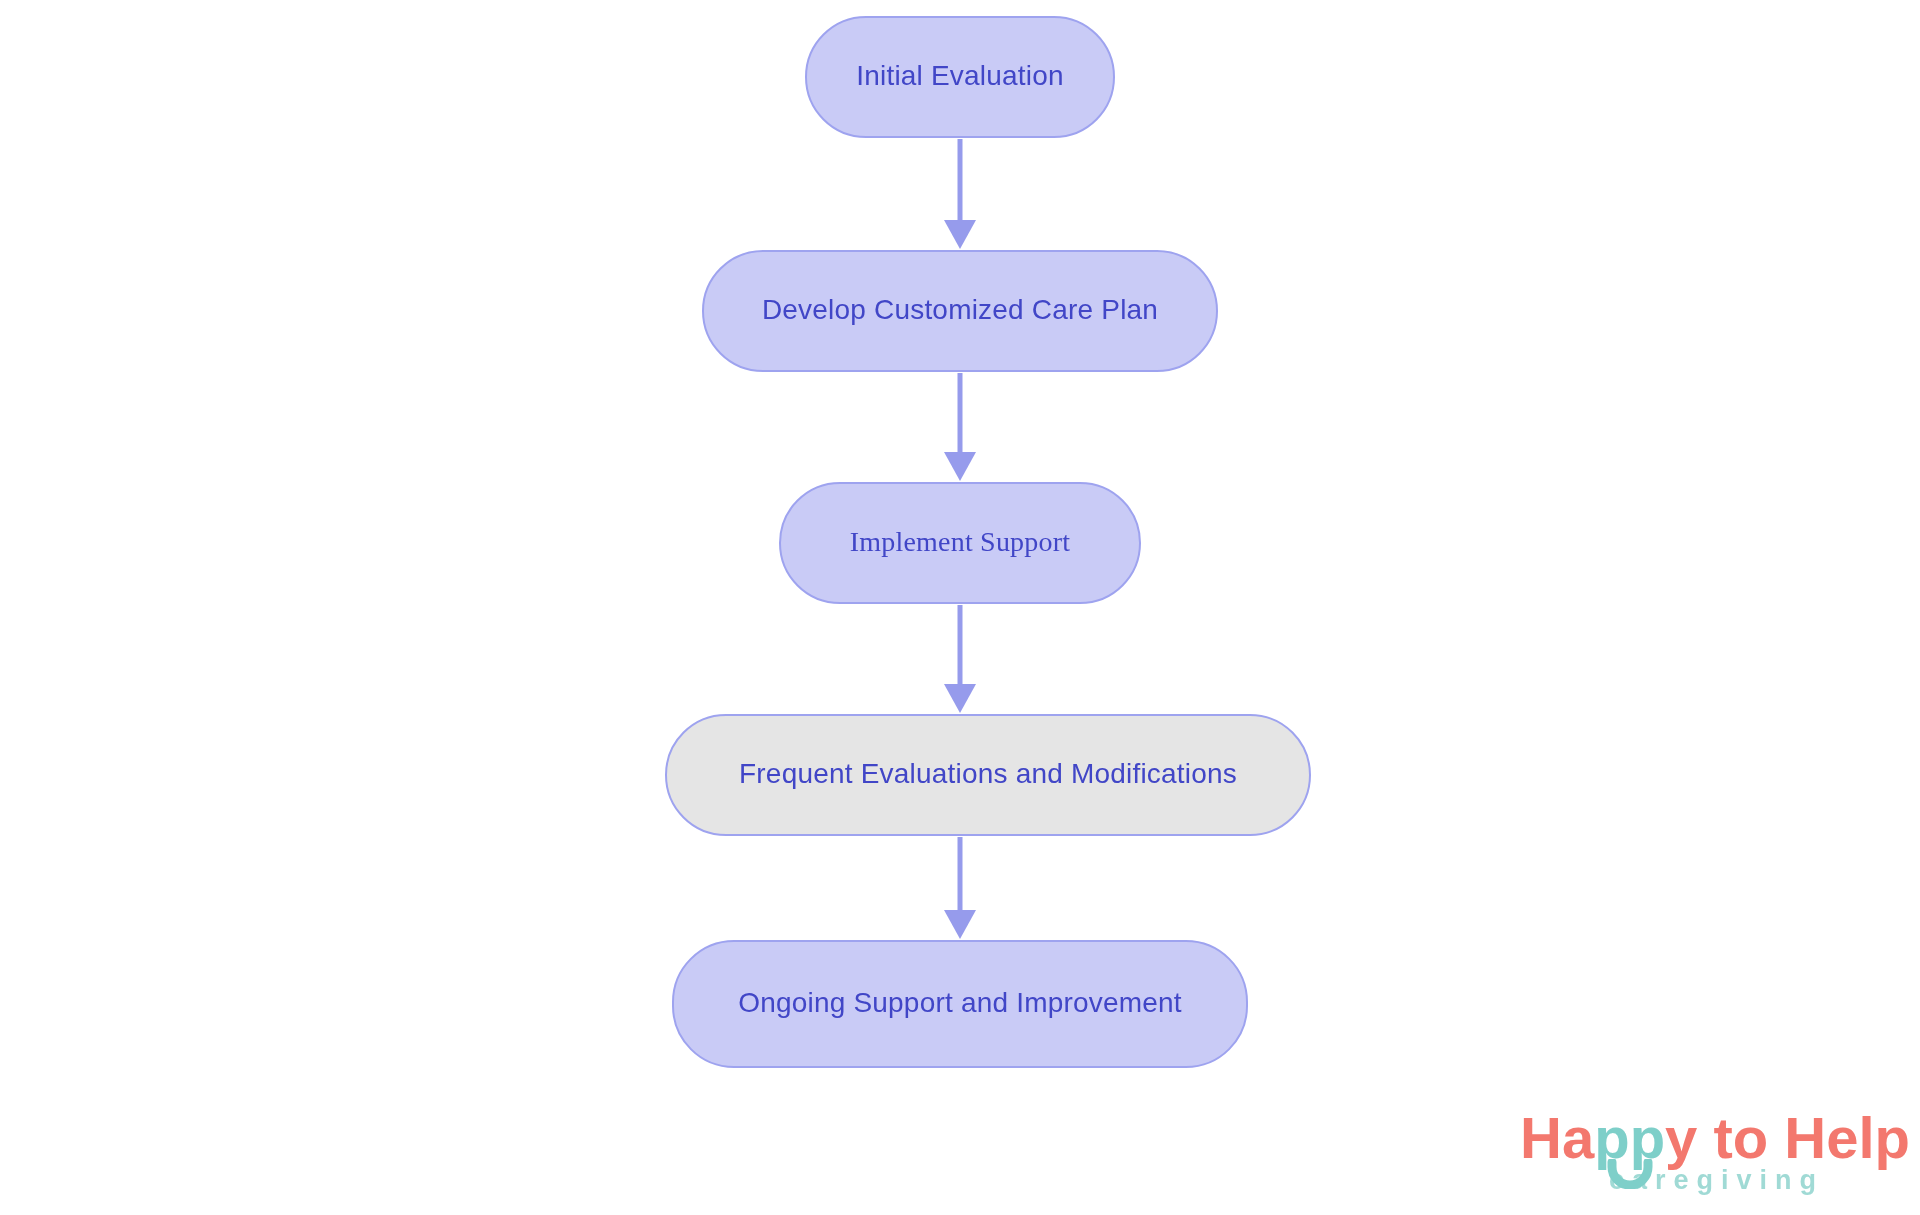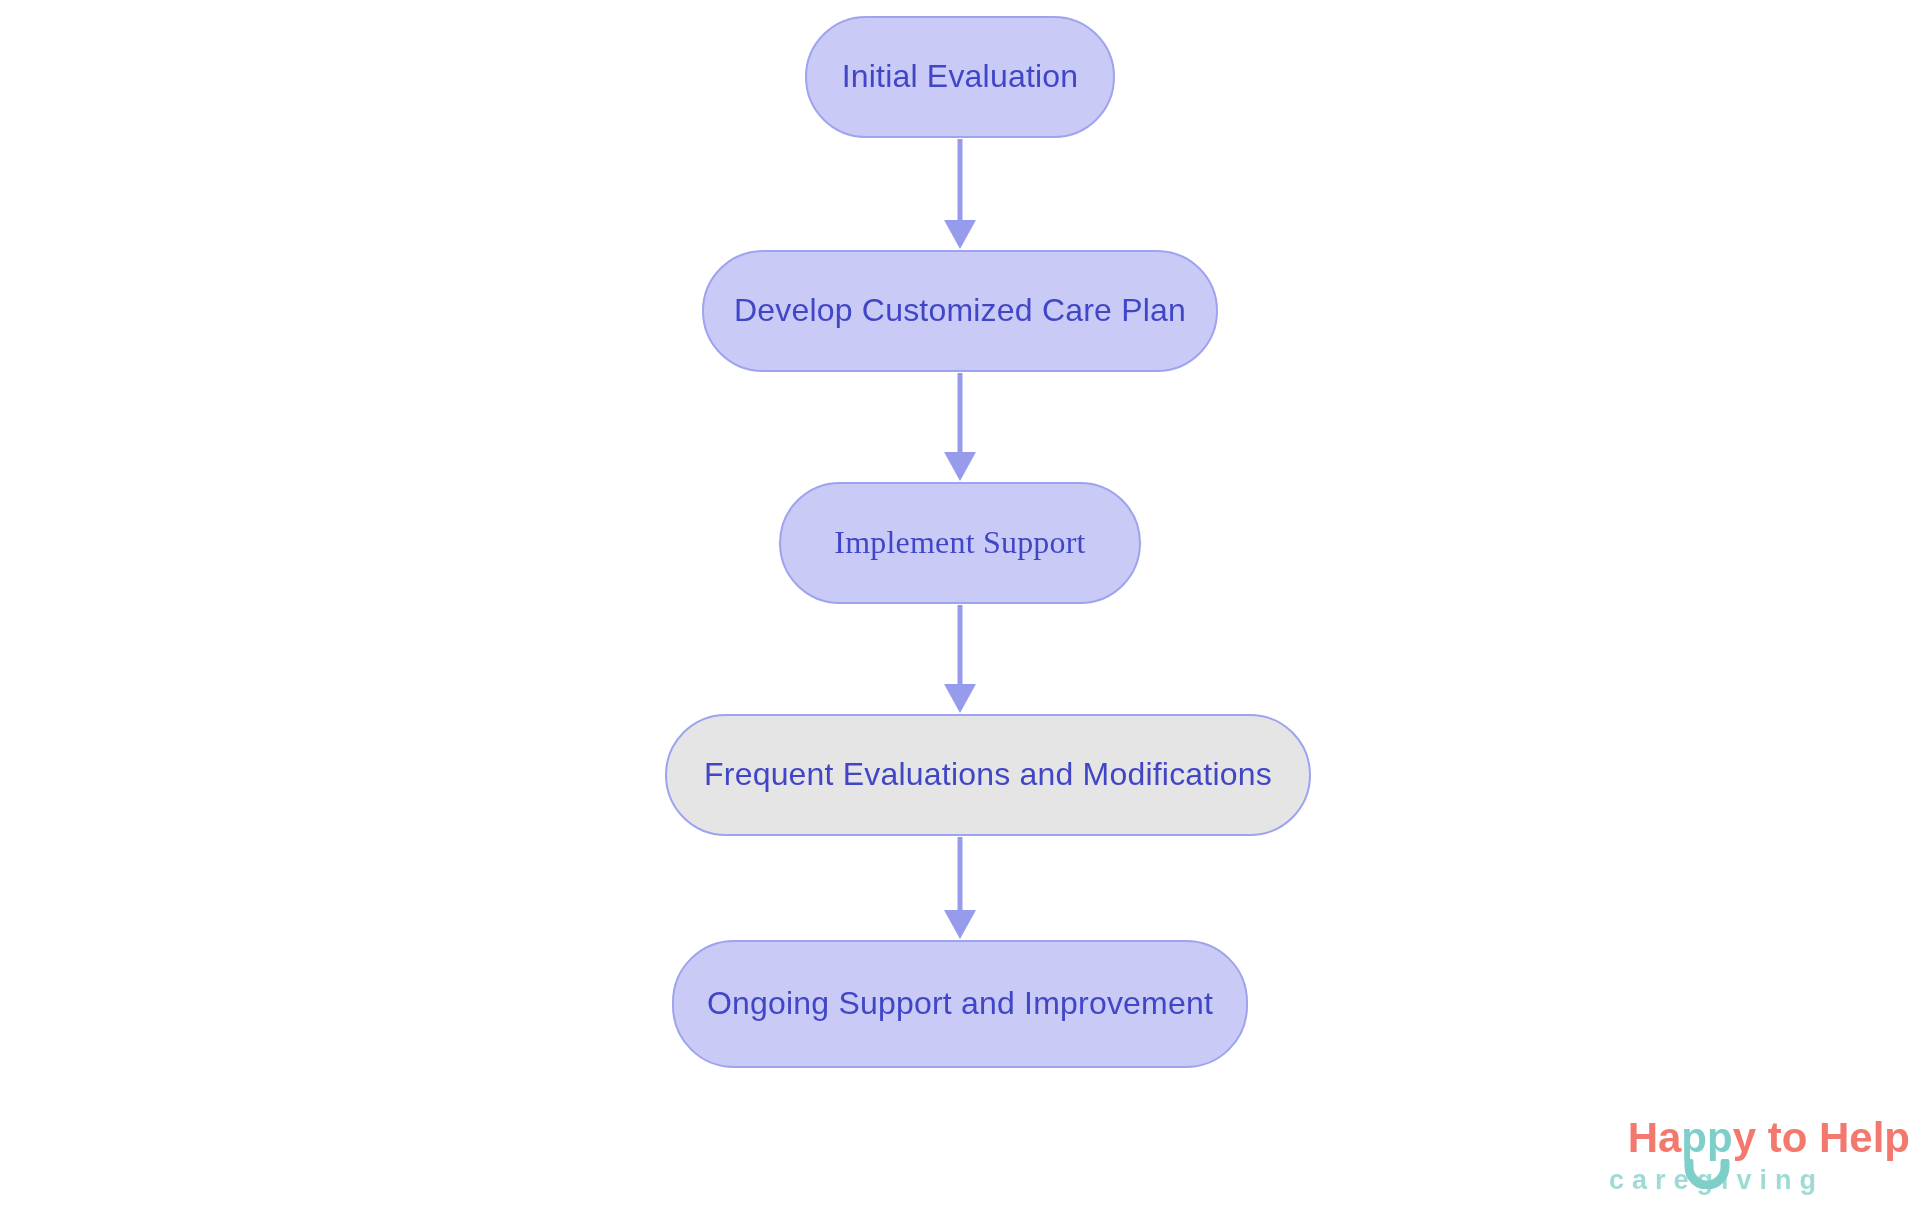--- a/index.html
+++ b/index.html
@@ -21,21 +21,21 @@
     box-sizing: border-box;
     border: 2px solid #9ea3ef;
     border-radius: 62px;
     background: #c9cbf6;
     display: flex;
     align-items: center;
     justify-content: center;
     text-align: center;
   }
   .node .node-label {
-    font-size: 32px;
+    font-size: 28px;
     letter-spacing: 0.2px;
     white-space: nowrap;
     line-height: 1;
     padding-bottom: 2px;
   }
   
   .connector {
     position: absolute;
     width: 32px;
   }
@@ -61,21 +61,21 @@
   
   .logo {
     position: absolute;
     top: 1107px;
     right: 10px;
     text-align: right;
   }
   .logo-wordmark {
     position: relative;
     font-weight: bold;
-    font-size: 42px;
+    font-size: 58px;
     line-height: 62px;
     white-space: nowrap;
   }
   .logo-wordmark .seg { display: inline-block; }
   .pp-wrap { position: relative; display: inline-block; }
   .smile {
     position: absolute;
     left: 50%;
     transform: translateX(-50%);
     top: 52px;

